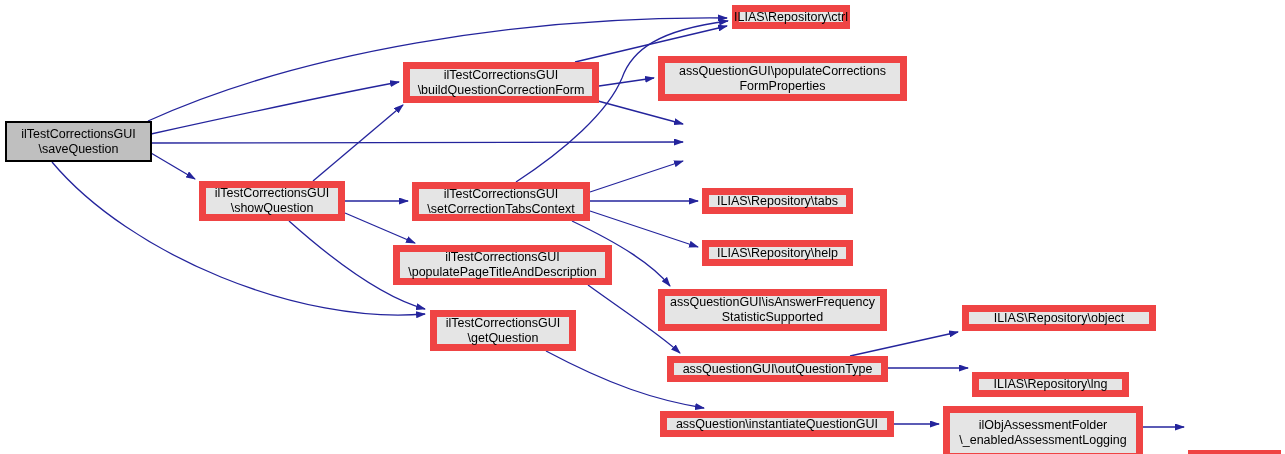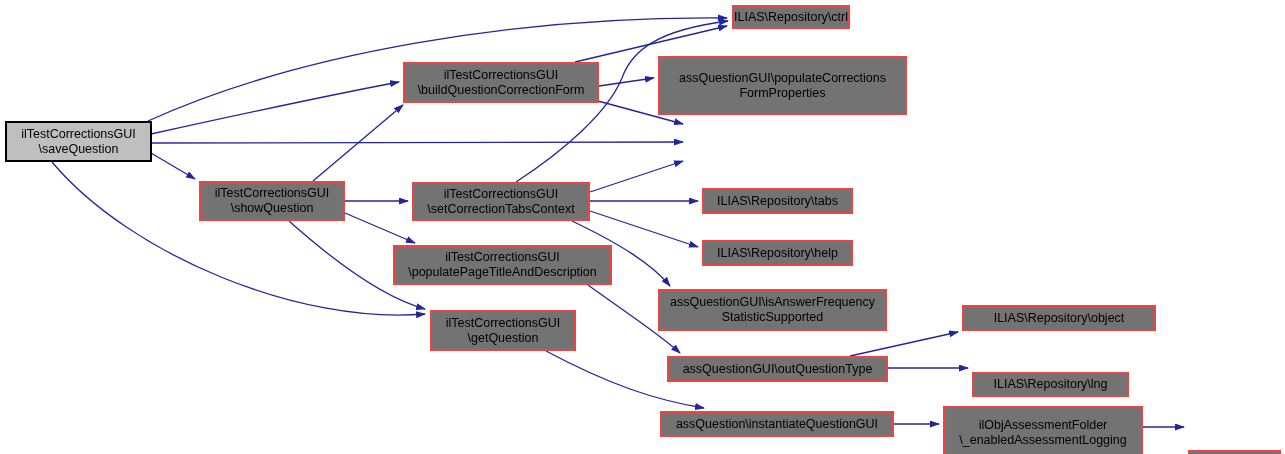--- a/index.html
+++ b/index.html
@@ -1,21 +1,21 @@
 <!DOCTYPE html>
 <html><head>
 <meta charset="utf-8">
 <style>
   html,body{margin:0;padding:0;background:#ffffff;}
   #graph{position:relative;width:1285px;height:454px;background:#ffffff;overflow:hidden;
          font-family:"Liberation Sans",sans-serif;}
   #edges{position:absolute;left:0;top:0;width:1285px;height:454px;z-index:1;}
   .node{position:absolute;z-index:2;display:flex;align-items:center;justify-content:center;
         text-align:center;white-space:pre-line;box-sizing:border-box;
-        background:#737373;border:2px solid #ef4444;color:#000;
+        background:#e5e5e5;border:7px solid #ef4444;color:#000;
         font-size:12.5px;line-height:1.18;cursor:pointer;}
   .node.highlight{border:2px solid #000;cursor:default;}
   .edge{fill:none;stroke:#24249c;stroke-width:1.3;}
 </style>
 </head>
 <body>
 
 <div id="graph">
 
   <svg id="edges" viewBox="0 0 1285 454">
@@ -53,21 +53,21 @@
 \saveQuestion</div>
 
   <div class="node" style="left:199px;top:181px;width:146px;height:40px;">ilTestCorrectionsGUI
 \showQuestion</div>
 
   <div class="node" style="left:403px;top:62px;width:196px;height:41px;">ilTestCorrectionsGUI
 \buildQuestionCorrectionForm</div>
 
   <div class="node" style="left:732px;top:5px;width:118px;height:24px;">ILIAS\Repository\ctrl</div>
 
-  <div class="node" style="left:658px;top:56px;width:249px;height:59px;">assQuestionGUI\populateCorrections
+  <div class="node" style="left:658px;top:56px;width:249px;height:45px;">assQuestionGUI\populateCorrections
 FormProperties</div>
 
 
   <div class="node" style="left:412px;top:182px;width:178px;height:39px;">ilTestCorrectionsGUI
 \setCorrectionTabsContext</div>
 
   <div class="node" style="left:702px;top:240px;width:151px;height:26px;">ILIAS\Repository\help</div>
 
   <div class="node" style="left:702px;top:188px;width:151px;height:26px;">ILIAS\Repository\tabs</div>
 

